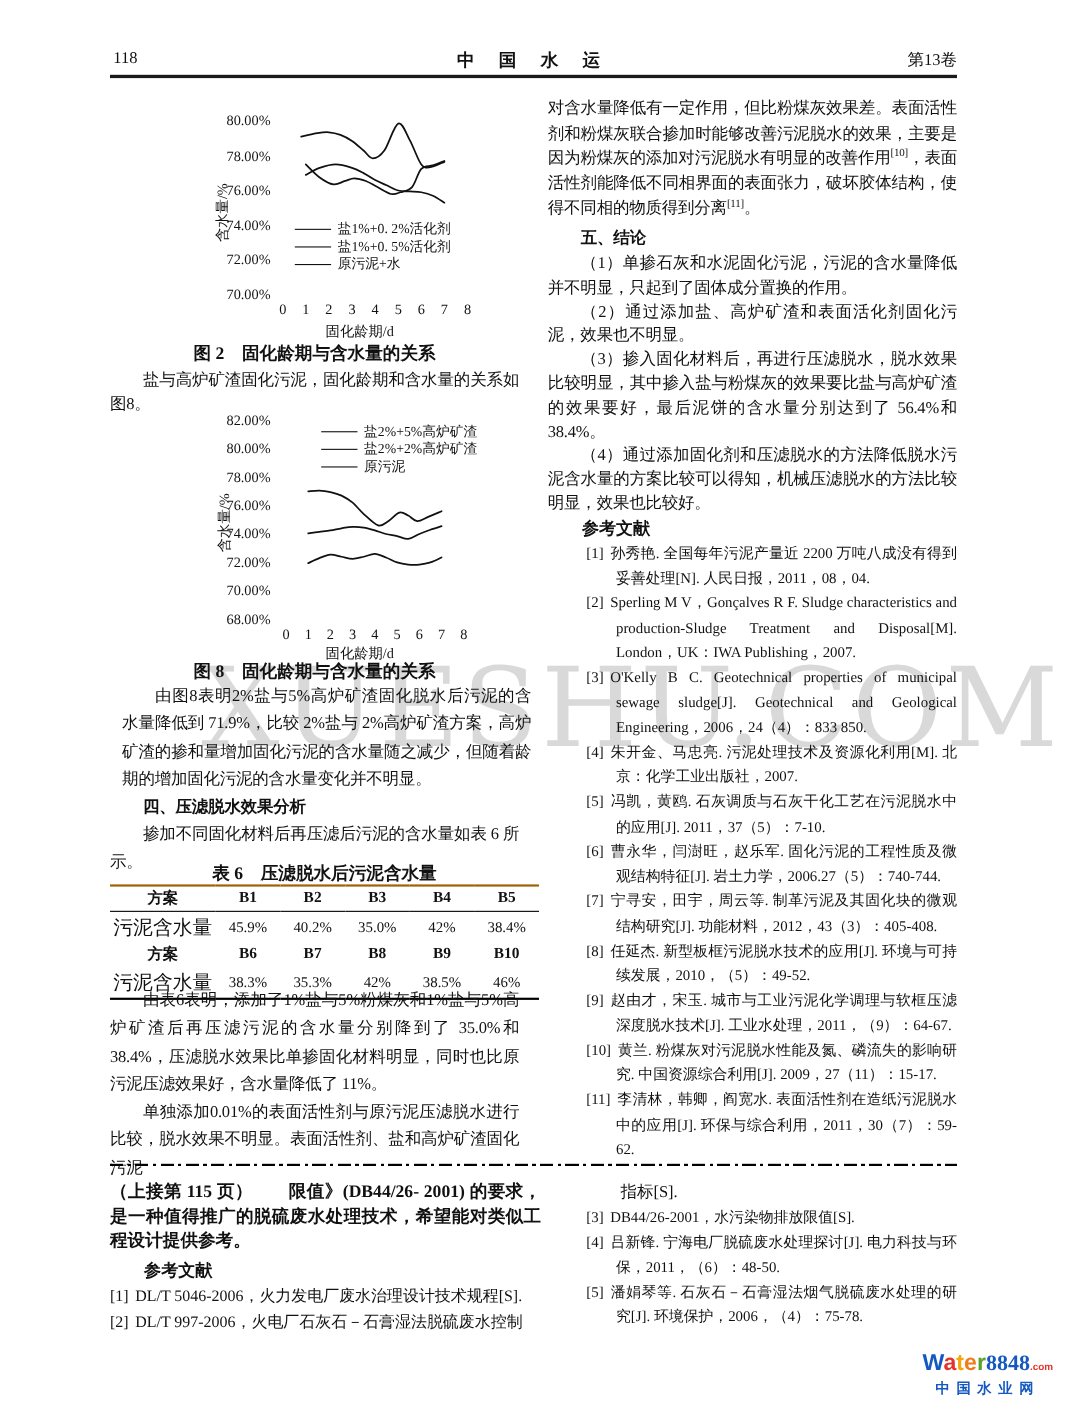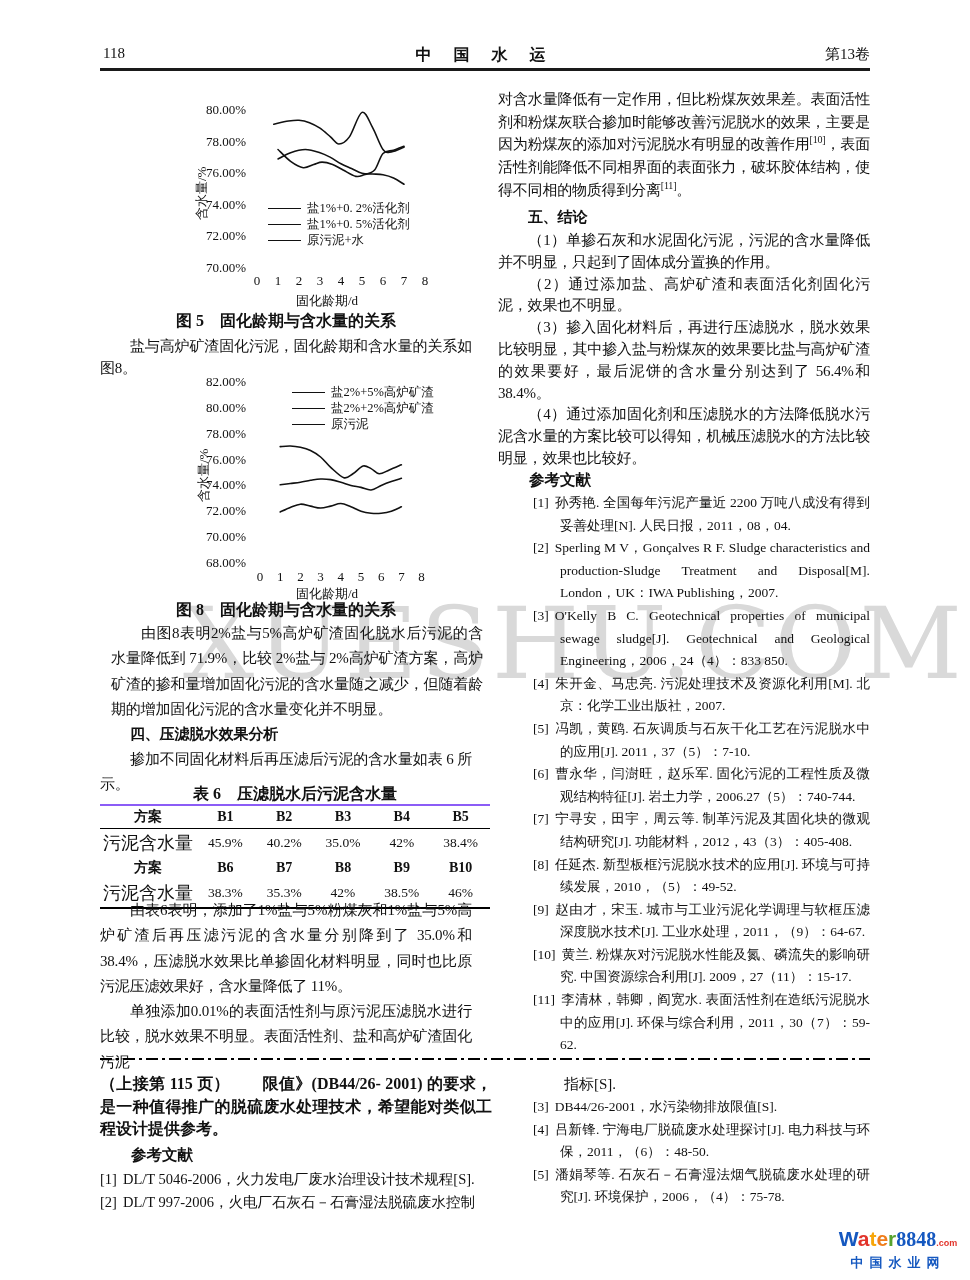--- a/index.html
+++ b/index.html
@@ -27,21 +27,21 @@
   .ylab{position:absolute;transform:rotate(-90deg);transform-origin:left top;font-size:13px;white-space:nowrap;}
   .xlabel{position:absolute;font-size:13px;white-space:nowrap;}
   .legend{position:absolute;}
   .legend-row{display:flex;align-items:center;height:16px;}
   .legend-line{width:33px;height:0;border-top:1.6px solid #111;margin-right:6px;flex:none;}
   .legend-label{font-size:12.5px;white-space:nowrap;}
   .figcap{left:100px;width:372px;text-align:center;font-weight:bold;font-size:16px;}
   
   .tcap{left:100px;top:784px;width:390px;text-align:center;font-weight:bold;font-size:16px;}
   #table6{left:100px;top:804px;width:390px;border-collapse:collapse;
-          border-top:2px solid #8b5cf6;border-bottom:2px solid #000;}
+          border-top:2px solid #a16207;border-bottom:2px solid #000;}
   #table6 td{text-align:center;font-size:13.5px;padding:2px 0;height:18px;}
   #table6 tr:first-child td{border-bottom:1px solid #000;}
   #table6 tr:nth-child(odd) td{font-weight:bold;font-size:14px;}
   #table6 td:first-child{font-size:18px;}
   
   .refhead{font-weight:bold;font-size:15.5px;text-indent:2em;}
   .reflist .ref-item{padding-left:62px;text-indent:-27px;font-size:13.5px;line-height:22.6px;text-align:justify;}
   .reflist-b .ref-item{padding-left:30px;text-indent:-30px;font-size:14.5px;line-height:23px;text-align:justify;}
   .ref-id{margin-right:6px;}
   
@@ -101,21 +101,21 @@
         <span class="legend-line"></span>
         <span class="legend-label">盐1%+0. 5%活化剂</span>
       </div>
       <div class="legend-row">
         <span class="legend-line"></span>
         <span class="legend-label">原污泥+水</span>
       </div>
     </div>
   <div class="xlabel" style="left:196px;top:204px;">固化龄期/d</div>
 </div>
-<div class="abs figcap" style="top:311px;">图 5　固化龄期与含水量的关系</div>
+<div class="abs figcap" style="top:311px;">图 2　固化龄期与含水量的关系</div>
 
 <div class="abs para indent" style="left:100px;top:335px;width:372px;line-height:22px;">盐与高炉矿渣固化污泥，固化龄期和含水量的关系如图8。</div>
 
 <div class="chart" id="chart2" style="top:374px;height:226px;">
   <div class="ylab" style="left:95px;top:128px;">含水量/%</div>
   <div class="yticks">
       <div class="ytick" style="top: 0px;">82.00%</div>
       <div class="ytick" style="top: 25.86px;">80.00%</div>
       <div class="ytick" style="top: 51.72px;">78.00%</div>
       <div class="ytick" style="top: 77.58px;">76.00%</div>

